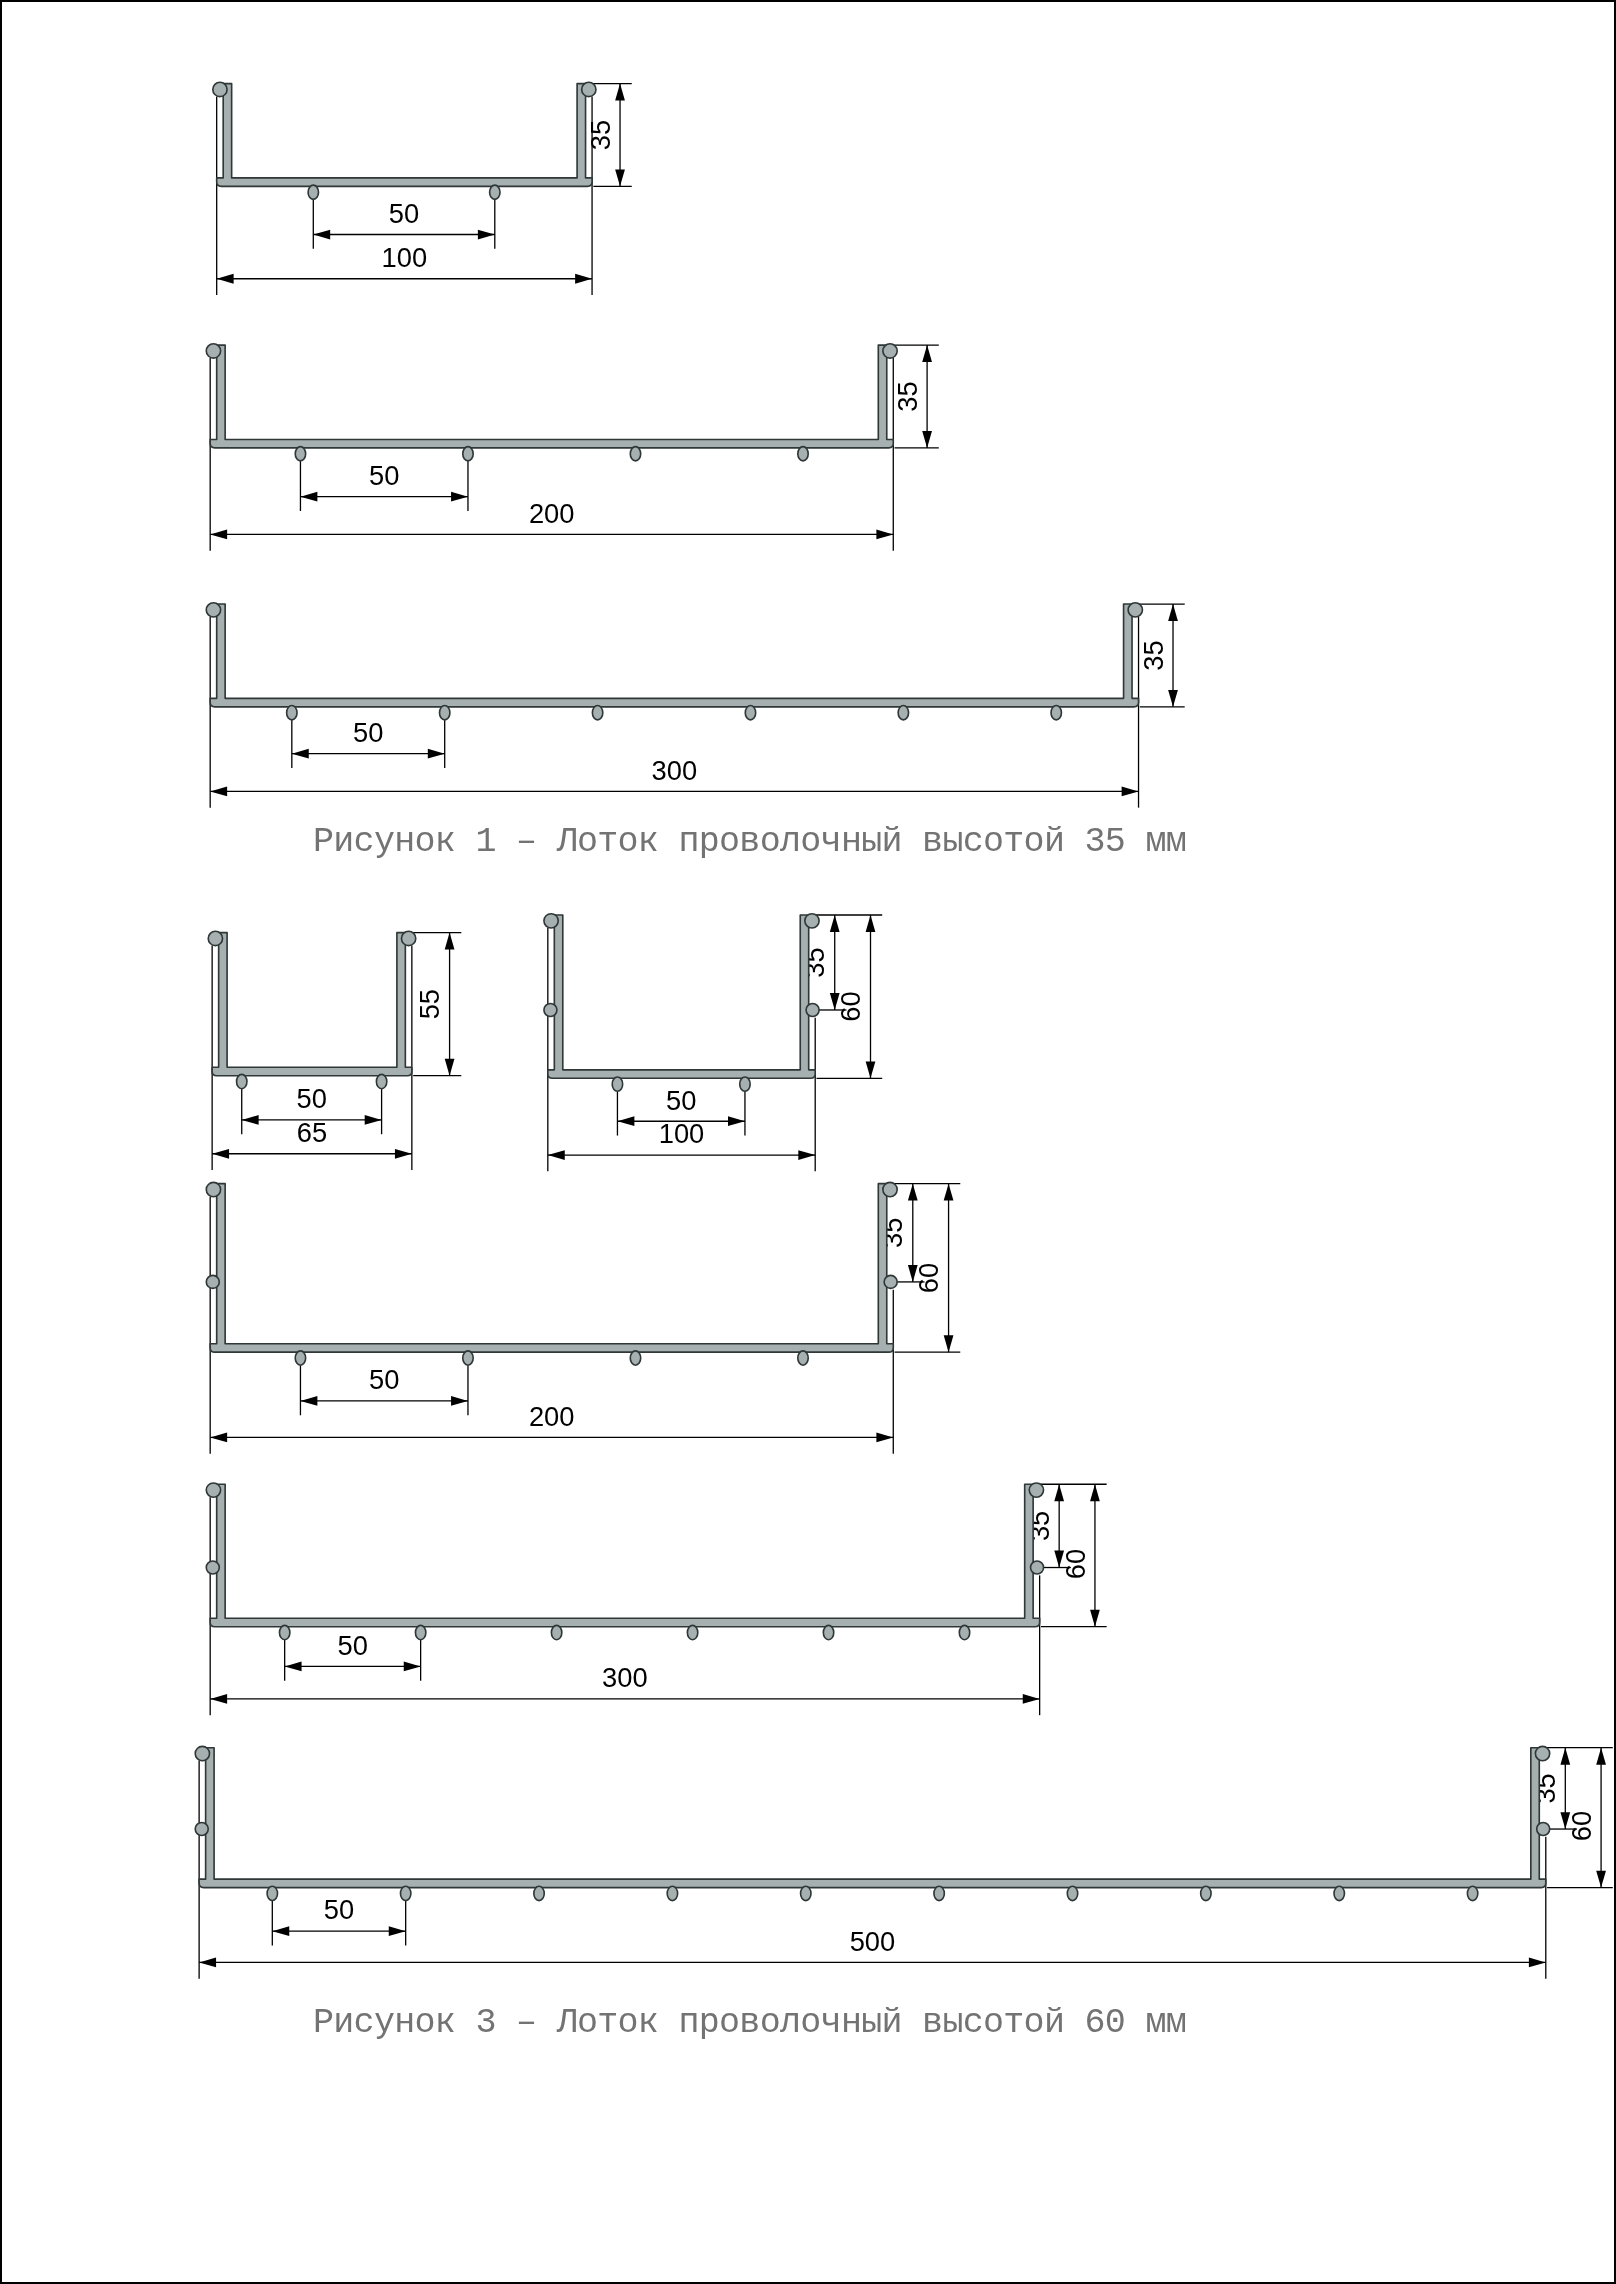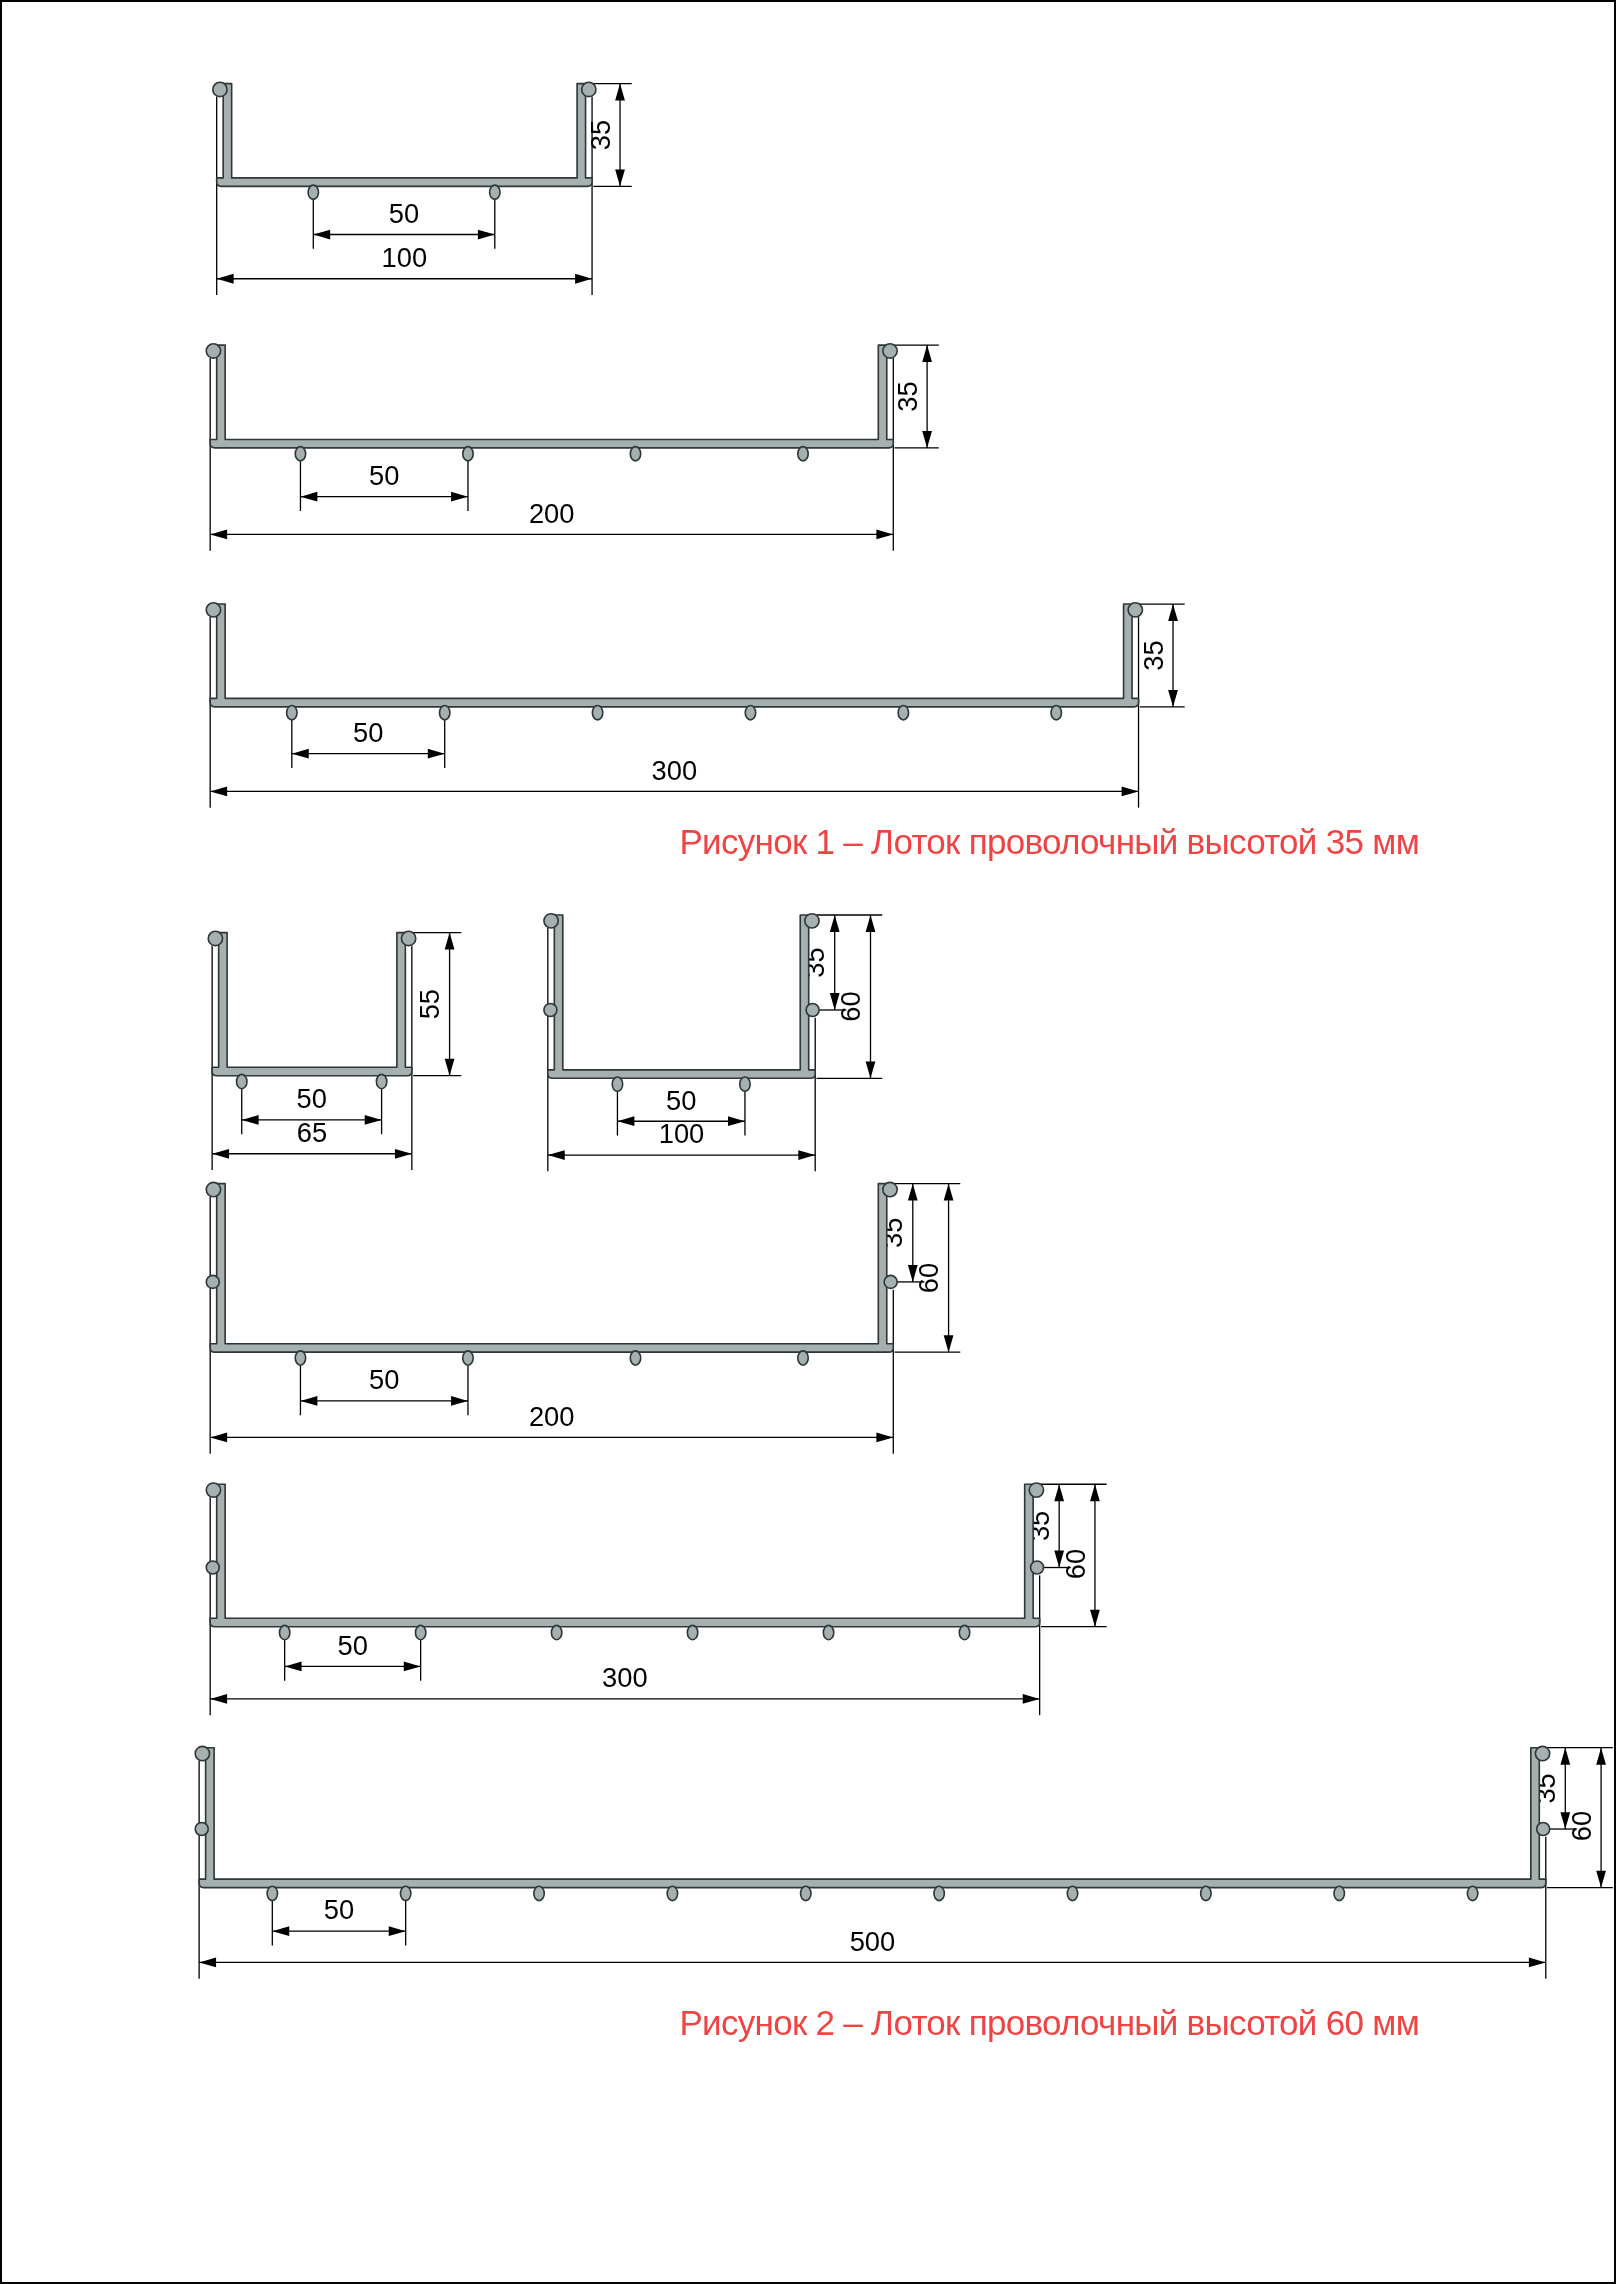--- a/index.html
+++ b/index.html
@@ -10,25 +10,25 @@
     background: #ffffff;
     border: 2px solid #000000;
     box-sizing: border-box;
     overflow: hidden;
   }
   #cv { position: absolute; left: 0; top: 0; }
   .caption {
     position: absolute;
     left: 311px;
     width: 1106px;
-    text-align: right;
-    font-family: Liberation Sans, sans-serif;
+    text-align: left;
+    font-family: Liberation Mono, monospace;
     font-size: 35px;
     letter-spacing: -0.7px;
-    color: #ef4444;
+    color: #737373;
     white-space: nowrap;
   }
 </style>
 </head>
 <body>
 
 <div id="page">
   <svg id="cv" width="1616" height="2284" viewBox="0 0 2484 3510">
       <g>
         <g>
@@ -289,15 +289,15 @@
         <ellipse cx="1030.5" cy="2907" rx="8" ry="11" fill="#a6b0b0" stroke="#2f3737" stroke-width="2.5"></ellipse>
         <ellipse cx="1235.5" cy="2907" rx="8" ry="11" fill="#a6b0b0" stroke="#2f3737" stroke-width="2.5"></ellipse>
         <ellipse cx="1440.5" cy="2907" rx="8" ry="11" fill="#a6b0b0" stroke="#2f3737" stroke-width="2.5"></ellipse>
         <ellipse cx="1645.5" cy="2907" rx="8" ry="11" fill="#a6b0b0" stroke="#2f3737" stroke-width="2.5"></ellipse>
         <ellipse cx="1850.5" cy="2907" rx="8" ry="11" fill="#a6b0b0" stroke="#2f3737" stroke-width="2.5"></ellipse>
         <ellipse cx="2055.5" cy="2907" rx="8" ry="11" fill="#a6b0b0" stroke="#2f3737" stroke-width="2.5"></ellipse>
         <ellipse cx="2260.5" cy="2907" rx="8" ry="11" fill="#a6b0b0" stroke="#2f3737" stroke-width="2.5"></ellipse>
       </g>
     </svg>
   <div class="caption" style="top:820px">Рисунок 1 – Лоток проволочный высотой 35 мм</div>
-  <div class="caption" style="top:2001px">Рисунок 2 – Лоток проволочный высотой 60 мм</div>
+  <div class="caption" style="top:2001px">Рисунок 3 – Лоток проволочный высотой 60 мм</div>
 </div>
 
 
 </body></html>

